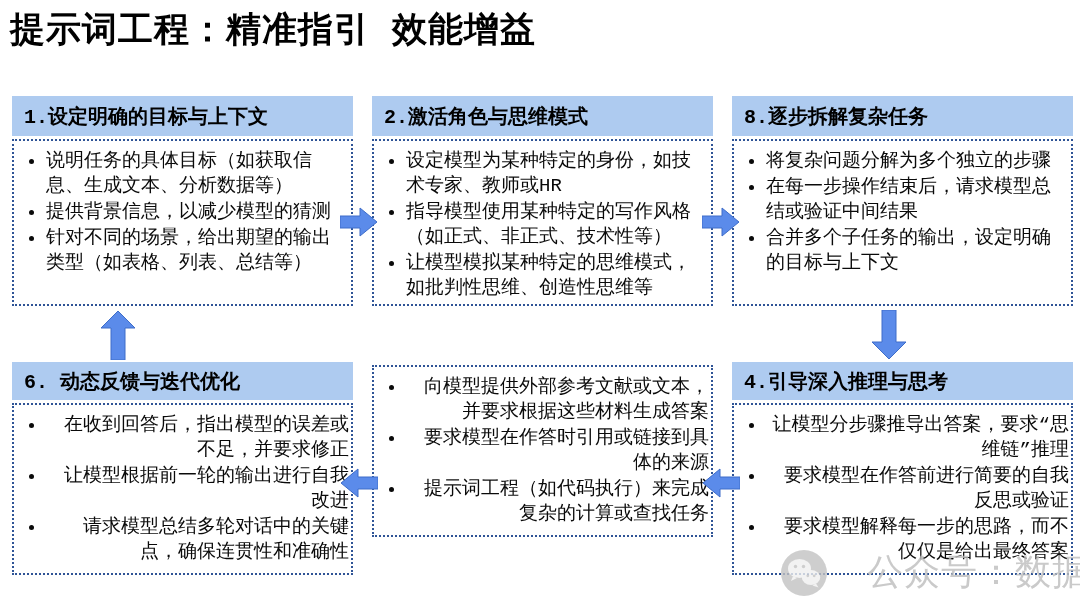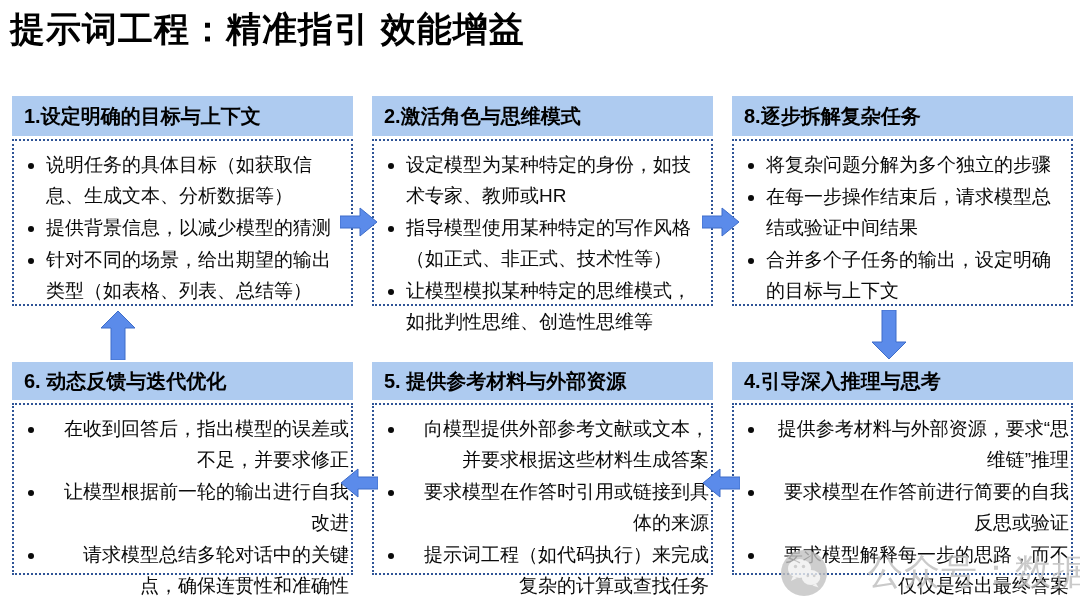--- a/index.html
+++ b/index.html
@@ -1,18 +1,18 @@
 <!DOCTYPE html>
 <html><head>
 <meta charset="utf-8">
 <style>
   html,body{margin:0;padding:0;background:#ffffff;}
   .slide{
     position:relative;width:1080px;height:608px;background:#ffffff;
-    font-family:Liberation Sans, sans-serif;overflow:hidden;
+    font-family:Liberation Mono, monospace;overflow:hidden;
   }
   .title{
     position:absolute;left:10px;top:6px;margin:0;
     font-size:35px;font-weight:800;color:#000;letter-spacing:1px;white-space:nowrap;
   }
   .box{position:absolute;width:341px;}
   .col1{left:12px;} .col2{left:372px;} .col3{left:732px;}
   .row-top{top:96px;} .row-bottom{top:362px;text-align:right;}
   .box-header{
     background:#aecbf0;color:#000;font-weight:700;font-size:20px;
@@ -20,21 +20,21 @@
     padding:0 8px 0 12px;white-space:nowrap;
   }
   .row-bottom .box-header{height:38px;}
   .box-body{
     margin-top:3px;background:#fff;border:2px dotted #2f5496;
     box-sizing:border-box;height:167px;padding:8px 2px 4px 6px;
   }
   .row-bottom .box-body{height:172px;}
   ul.bullets{margin:0;padding:0 0 0 26px;list-style:disc outside;}
   ul.bullets li{
-    font-size:19px;line-height:31px;color:#0a0a0a;margin:0 0 1px 0;
+    font-size:19px;line-height:25px;color:#0a0a0a;margin:0 0 1px 0;
   }
   .arrow{position:absolute;}
   .watermark{
     position:absolute;left:781px;top:548px;display:flex;align-items:center;
     gap:9px;z-index:10;opacity:0.8;pointer-events:none;
   }
   .watermark-text{
     font-size:36px;color:#bdbdbd;letter-spacing:1px;white-space:nowrap;margin-left:31px;
   }
 </style>
@@ -83,35 +83,34 @@
     <div class="box-body">
       <ul class="bullets">
         <li>在收到回答后，指出模型的误差或不足，并要求修正</li>
         <li>让模型根据前一轮的输出进行自我改进</li>
         <li>请求模型总结多轮对话中的关键点，确保连贯性和准确性</li>
       </ul>
     </div>
   </div>
 
   <div class="box col2 row-bottom">
-    <div class="box-header">5. 提供参考材料与外部资源</div>
     <div class="box-body">
       <ul class="bullets">
         <li>向模型提供外部参考文献或文本，并要求根据这些材料生成答案</li>
         <li>要求模型在作答时引用或链接到具体的来源</li>
         <li>提示词工程（如代码执行）来完成复杂的计算或查找任务</li>
       </ul>
     </div>
   </div>
 
   <div class="box col3 row-bottom">
     <div class="box-header">4.引导深入推理与思考</div>
     <div class="box-body">
       <ul class="bullets">
-        <li>提供参考材料与外部资源，要求“思维链”推理</li>
+        <li>让模型分步骤推导出答案，要求“思维链”推理</li>
         <li>要求模型在作答前进行简要的自我反思或验证</li>
         <li>要求模型解释每一步的思路，而不仅仅是给出最终答案</li>
       </ul>
     </div>
   </div>
 
   <svg class="arrow" style="left:340px;top:206px;" width="38" height="32">
     <polygon points="0,10 20,10 20,2 37,16 20,30 20,22 0,22" fill="#5b8bea" stroke="#3e6dc9" stroke-width="1" stroke-linejoin="round"></polygon>
   </svg>
   <svg class="arrow" style="left:702px;top:206px;" width="38" height="32">

